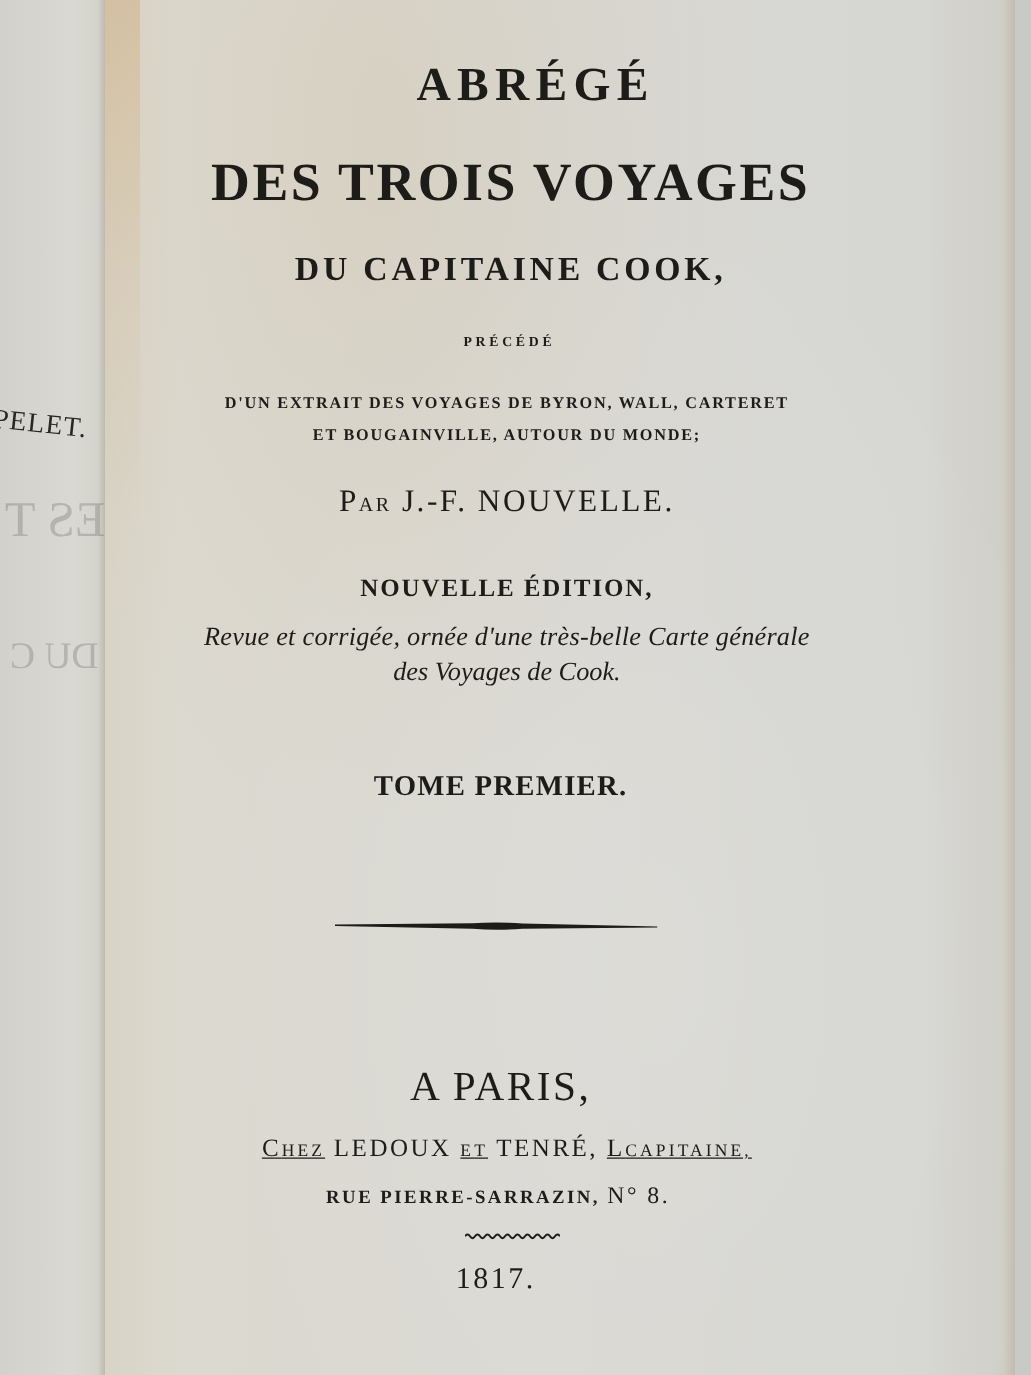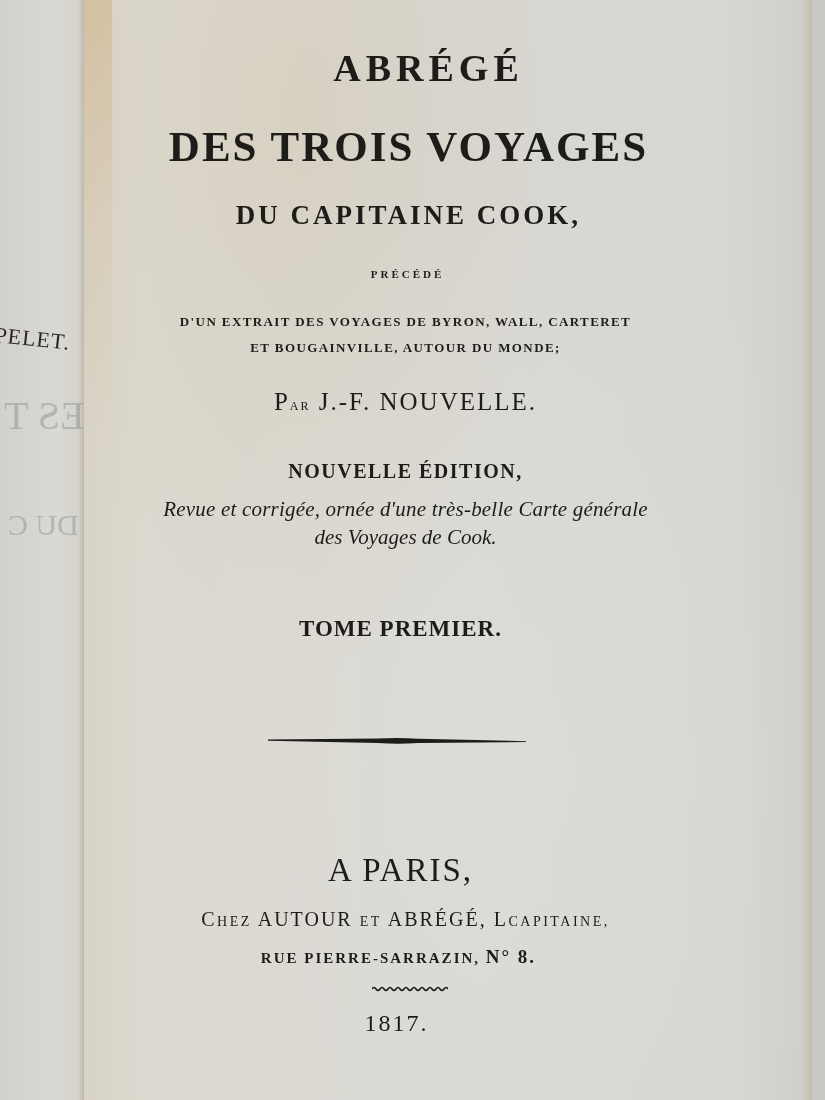--- a/index.html
+++ b/index.html
@@ -129,21 +129,21 @@
     font-weight: bold;
     letter-spacing: 1.4px;
     left: -7px;
   }
   .t-par {
     top: 388px;
     font-size: 25px;
     letter-spacing: 2px;
     left: -7px;
   }
-  .t-par .sc { font-size: 12px; }
+  .t-par .sc { font-size: 16px; }
   .t-nouvelle {
     top: 460px;
     font-size: 20px;
     font-weight: bold;
     letter-spacing: 1.5px;
     left: -7px;
   }
   .t-revue {
     top: 497px;
     font-size: 21px;
@@ -174,29 +174,29 @@
     font-size: 33px;
     letter-spacing: 2px;
     left: -12px;
   }
   .t-chez {
     top: 908px;
     font-size: 20px;
     letter-spacing: 2px;
     left: -7px;
   }
-  .t-chez .sc { font-size: 14px; letter-spacing: 2.5px; }
+  .t-chez .sc { font-size: 14px; letter-spacing: 2.5px; text-decoration: underline; }
   .t-rue {
     top: 946px;
     font-size: 15px;
     font-weight: bold;
     letter-spacing: 2px;
     left: -14px;
   }
-  .t-rue .num { font-size: 19px; font-weight: bold; }
+  .t-rue .num { font-size: 19px; font-weight: normal; }
   .wavy {
     position: absolute;
     left: 372px; top: 985px;
     width: 76px; height: 8px;
   }
   .t-year {
     top: 1010px;
     font-size: 24px;
     letter-spacing: 2px;
     left: -16px;
@@ -240,23 +240,23 @@
   <div class="block t-tome">TOME PREMIER.</div>
 
   <svg class="rule" viewBox="0 0 258 10" preserveAspectRatio="none">
     <path d="M0 3.5 L110 2.6 Q130 1.2 150 2.8 L258 5.2 L258 6 L150 7 Q130 8.6 110 7 L0 4.8 Z" fill="#1e1c19"></path>
   </svg>
 
   <div class="block t-paris">A PARIS,</div>
 
   <div class="block t-chez">
     <span class="sc"><span style="font-size: 20px;">C</span><span>HEZ</span></span>
-    <span>AUTOUR</span>
+    <span>LEDOUX</span>
     <span class="sc"><span style="font-size: 14px;">E</span><span>T</span></span>
-    <span>ABRÉGÉ,</span>
+    <span>TENRÉ,</span>
     <span class="sc"><span style="font-size: 20px;">L</span><span>CAPITAINE,</span></span>
   </div>
 
   <div class="block t-rue">
     <span>RUE PIERRE-SARRAZIN,</span>
     <span class="num">N° 8.</span>
   </div>
 
   <svg class="wavy" viewBox="0 0 76 8" preserveAspectRatio="none">
     <path d="M0 4 Q2 1 4 4 T8 4 T12 4 T16 4 T20 4 T24 4 T28 4 T32 4 T36 4 T40 4 T44 4 T48 4 T52 4 T56 4 T60 4 T64 4 T68 4 T72 4 T76 4" stroke="#1e1c19" stroke-width="1.6" fill="none"></path>

